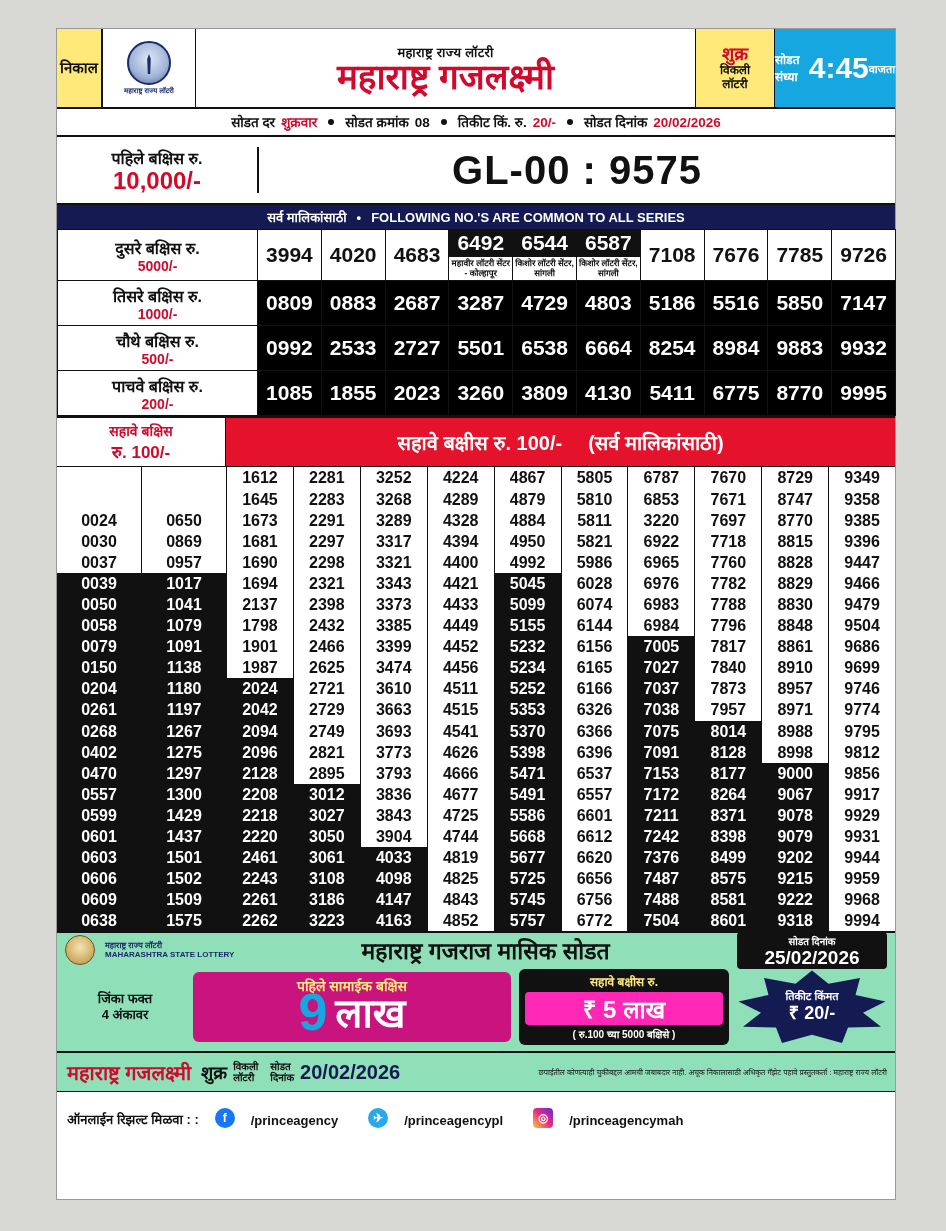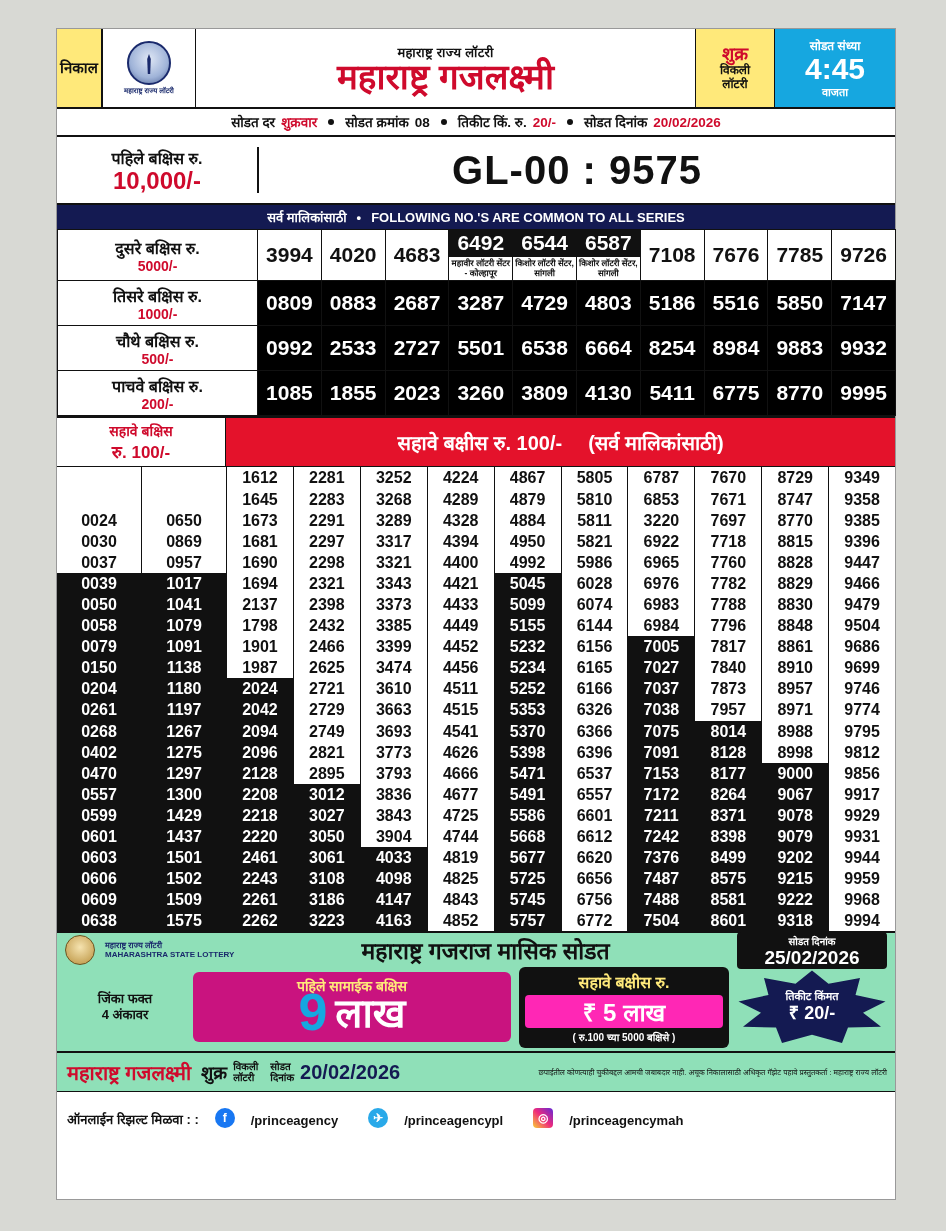--- a/index.html
+++ b/index.html
@@ -13,21 +13,21 @@
   .logo .emb{width:40px;height:40px;border-radius:50%;border:2px solid #1a2a6c;display:block;position:relative;background:radial-gradient(circle at 50% 40%, #dfe7f5 0%, #9fb3d8 60%, #4a5f93 100%);}
   .logo .emb:after{content:"";position:absolute;left:50%;top:52%;transform:translate(-50%,-50%);width:12px;height:20px;background:#1a2a6c;clip-path:polygon(50% 0,65% 25%,60% 100%,40% 100%,35% 25%);}
   .logo .ltxt{font-size:7px;color:#1a2a6c;font-weight:bold;margin-top:2px;text-align:center;line-height:1.1;}
   .title{flex:1;display:flex;flex-direction:column;align-items:center;justify-content:center;background:#fff;}
   .title .t1{font-size:13px;color:#111;font-weight:bold;letter-spacing:.3px;}
   .title .t2{font-size:35px;color:#cf0a2c;font-weight:bold;line-height:1;margin-top:-2px;}
   .shukra{width:78px;background:#ffe97a;display:flex;flex-direction:column;align-items:center;justify-content:center;border-left:1px solid #111;border-right:1px solid #111;}
   .shukra .s1{font-size:18px;color:#cf0a2c;font-weight:bold;line-height:1;}
   .shukra .s2{font-size:12px;color:#111;font-weight:bold;line-height:1.2;}
   .shukra .s3{font-size:12px;color:#111;font-weight:bold;line-height:1.2;}
-  .timebox{width:120px;background:#16a7e0;color:#fff;display:flex;flex-direction:column;align-items:center;justify-content:center;}
+  .timebox{width:120px;background:#16a7e0;color:#fff;display:flex;flex-direction:row;align-items:center;justify-content:center;}
   .timebox .lbl{font-size:12px;font-weight:bold;}
   .timebox .big{font-size:30px;font-weight:bold;line-height:1;}
   .timebox .sub{font-size:11px;font-weight:bold;}
   
   .infoline{display:flex;align-items:center;justify-content:center;gap:6px;height:26px;border-bottom:2px solid #111;font-size:13.5px;font-weight:bold;color:#111;background:#fff;}
   .infoline .red{color:#cf0a2c;}
   .dot{width:6px;height:6px;border-radius:50%;background:#111;display:inline-block;margin:0 5px;}
   
   .firstrow{display:flex;border-bottom:2px solid #111;height:66px;align-items:center;}
   .fcell{width:200px;display:flex;flex-direction:column;align-items:center;justify-content:center;border-right:2px solid #111;}
@@ -69,21 +69,21 @@
   .drawdate{width:150px;background:#111;color:#fff;text-align:center;border-radius:4px;padding:2px 0;}
   .drawdate .d1{font-size:10px;font-weight:bold;}
   .drawdate .d2{font-size:19px;font-weight:bold;line-height:1;}
   .promo-bot{display:flex;align-items:center;height:80px;padding:0 8px 4px;gap:8px;}
   .jinka{width:120px;text-align:center;font-size:13px;font-weight:bold;color:#111;line-height:1.25;}
   .firstprize-box{flex:1;background:#c9137f;border-radius:6px;display:flex;align-items:center;justify-content:center;gap:8px;height:70px;position:relative;}
   .fp-lbl{position:absolute;left:50%;top:4px;transform:translateX(-50%);color:#ffe97a;font-size:14px;font-weight:bold;}
   .fp-9{font-size:52px;font-weight:bold;color:#16a7e0;line-height:1;margin-top:10px;}
   .fp-lakh{font-size:40px;font-weight:bold;color:#fff;line-height:1;margin-top:12px;}
   .secondprize-box{width:210px;background:#111;border-radius:6px;text-align:center;padding:4px 0;}
-  .sp-lbl{color:#ffe97a;font-size:16px;font-weight:bold;}
+  .sp-lbl{color:#ffe97a;font-size:12px;font-weight:bold;}
   .sp-amt{background:#ff27b5;color:#fff;font-size:24px;font-weight:bold;border-radius:4px;margin:2px 6px;}
   .sp-note{color:#fff;font-size:10px;font-weight:bold;}
   .ticket-star{width:150px;height:74px;position:relative;display:flex;align-items:center;justify-content:center;}
   .star{position:absolute;inset:0;background:#141a52;clip-path:polygon(50% 0%,61% 18%,82% 10%,79% 33%,99% 42%,84% 57%,96% 76%,74% 77%,70% 98%,50% 87%,30% 98%,26% 77%,4% 76%,16% 57%,1% 42%,21% 33%,18% 10%,39% 18%);}
   .star-txt{position:relative;color:#fff;text-align:center;font-size:11px;font-weight:bold;line-height:1.2;}
   .star-txt .amt{font-size:18px;}
   
   .strip{display:flex;align-items:center;height:38px;background:#8fe0b8;border-bottom:1px solid #111;}
   .strip .s-title{font-size:20px;font-weight:bold;color:#cf0a2c;padding-left:10px;}
   .strip .s-shukra{font-size:18px;font-weight:bold;color:#111;padding-left:10px;}

